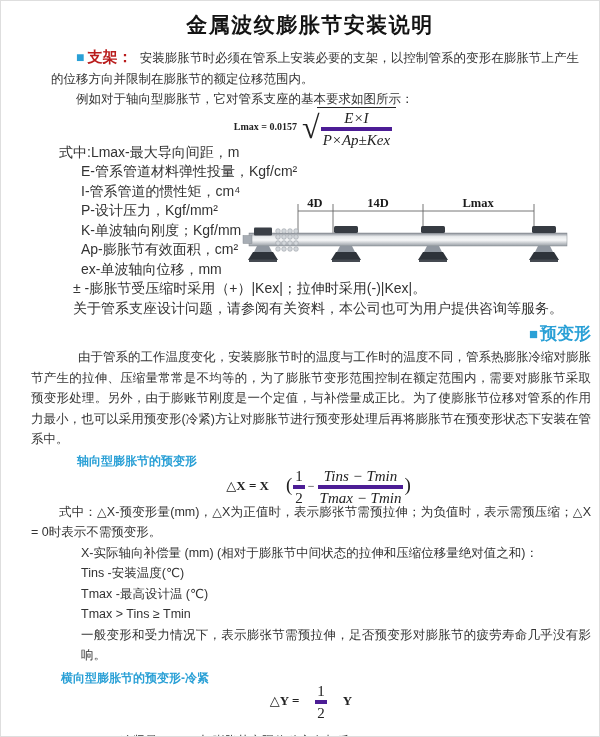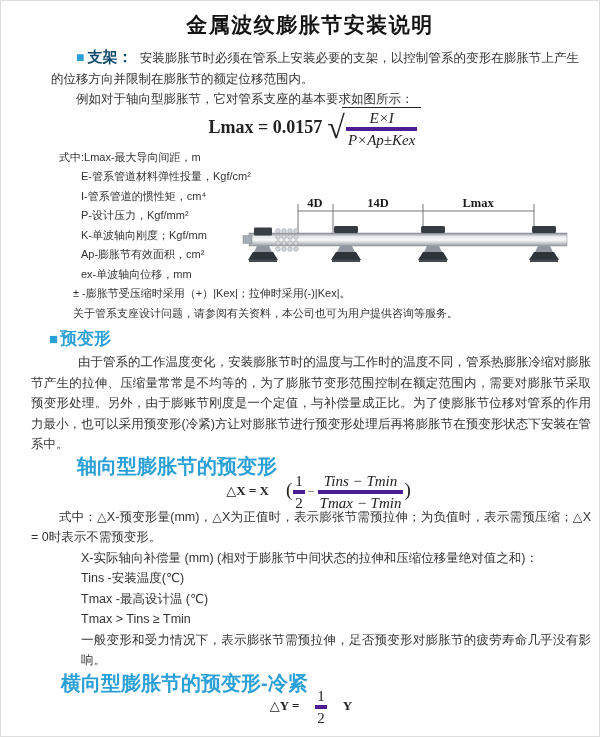--- a/index.html
+++ b/index.html
@@ -12,47 +12,47 @@
     padding-left:20px;
   }
   .title {
     margin:10px 0 8px; text-align:center;
     font-size:21px; font-weight:bold; color:#141414; letter-spacing:1.5px;
   }
   
   .sec1 { margin:0 20px 0 30px; font-size:12.5px; line-height:20.5px; }
   .para { margin:0; text-align:justify; text-indent:2em; }
   .sq  { color:#2aa0d6; font-size:14px; margin-right:3px; font-style:normal; }
-  .inline-head { color:#0c4a6e; font-weight:bold; font-size:15px; margin-right:7px; }
+  .inline-head { color:#b91c1c; font-weight:bold; font-size:15px; margin-right:7px; }
   .formula {
     display:flex; justify-content:center; align-items:center;
     font-family:"Liberation Serif","DejaVu Serif",serif; color:#222;
   }
   .formula-lmax { margin:3px 0 0; height:30px; }
-  .f-lhs { font-weight:bold; font-size:18px; margin-right:5px; }
+  .f-lhs { font-weight:bold; font-size:10px; margin-right:5px; }
   .radical { font-size:32px; line-height:0; margin-right:-3px; font-weight:400; transform:translateY(-1px); }
   .radicand { display:inline-block; border-top:1.5px solid #222; padding:1px 4px 0; }
   .frac { display:inline-flex; flex-direction:column; align-items:center; font-size:15px; line-height:1.2; }
   .frac .den { border-top:4px solid #4c1d95; padding:0 2px; }
   .frac.it { font-style:italic; }
   .radicand .frac { font-style:italic; }
-  .defs { margin-top:5px; font-size:11px; line-height:19.5px; }
+  .defs { font-size:14px; line-height:19.5px; }
   .def.l0 { padding-left:8px; }
   .def.l1 { padding-left:30px; }
   .def.l2 { padding-left:22px; }
   
   .diagram { position:absolute; left:240px; top:192px; }
   .dim { stroke:#666; stroke-width:0.9; }
   .dlabel { font-family:"Liberation Serif","DejaVu Serif",serif; font-size:12.5px; font-weight:bold; fill:#1c1c1c; text-anchor:middle; }
   
   .sec2 { margin:0 8px 0 10px; font-size:12.5px; line-height:20.5px; }
-  .h2 { margin:5px 0 3px; padding-left:18px; font-size:17px; font-weight:bold; color:#2aa0d6; line-height:21px; }
+  .h2 { margin:5px 0 3px; padding-left:18px; font-size:17px; font-weight:bold; color:#2aa0d6; line-height:21px;text-align:right; }
   .sq2 { font-size:15px; margin-right:2px; }
   .para2 { margin:0; text-align:justify; text-indent:47px; }
-  .h3 { margin:2px 0 1px; font-size:20px; font-weight:bold; color:#2aa0d6; line-height:19px; }
+  .h3 { margin:2px 0 1px; font-size:12px; font-weight:bold; color:#2aa0d6; line-height:19px; }
   .axial-h { padding-left:46px; }
   .trans-h { margin-top:3px; padding-left:30px; }
   .formula-dx { height:30px; }
   .f-main { font-weight:bold; font-size:13px; margin:0 16px; }
   .paren { font-size:19px; font-weight:400; margin:0 1px; transform:translateY(-1px); }
   .op { font-size:12px; margin:0 3px; }
   .explain { text-indent:28px; }
   .aitem { padding-left:50px; text-align:justify; }
   .formula-dy { height:26px; }
   .dy-note { margin:16px; padding-left:48px; text-indent:0; }

